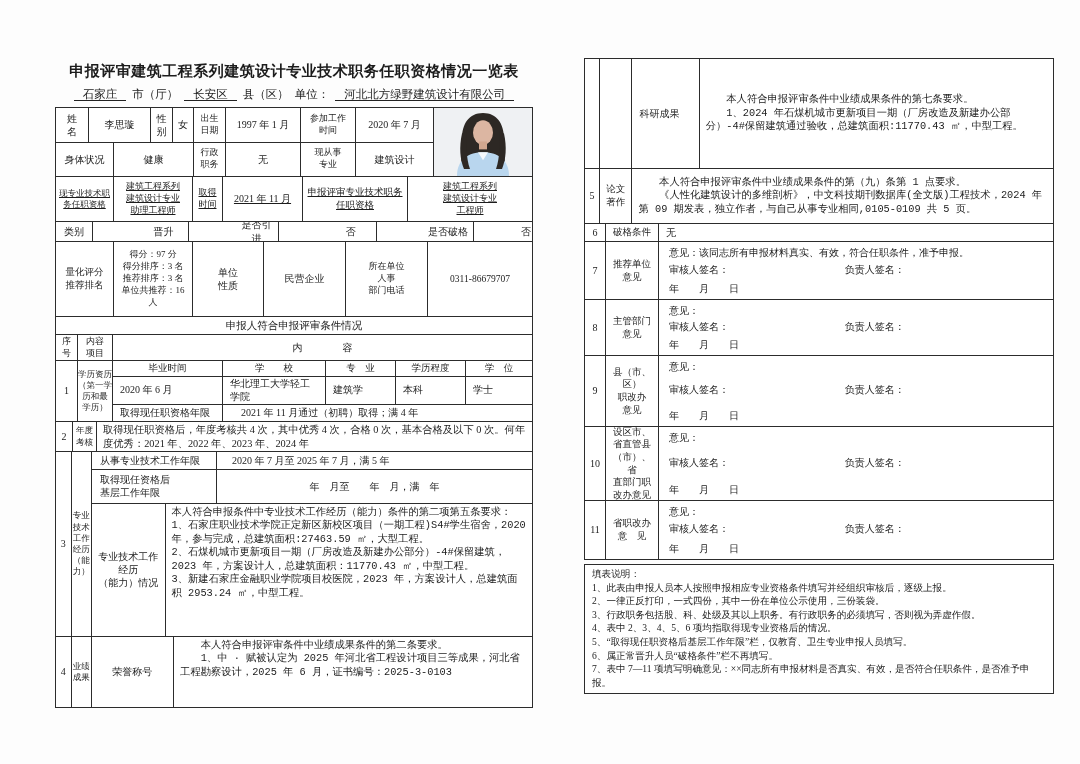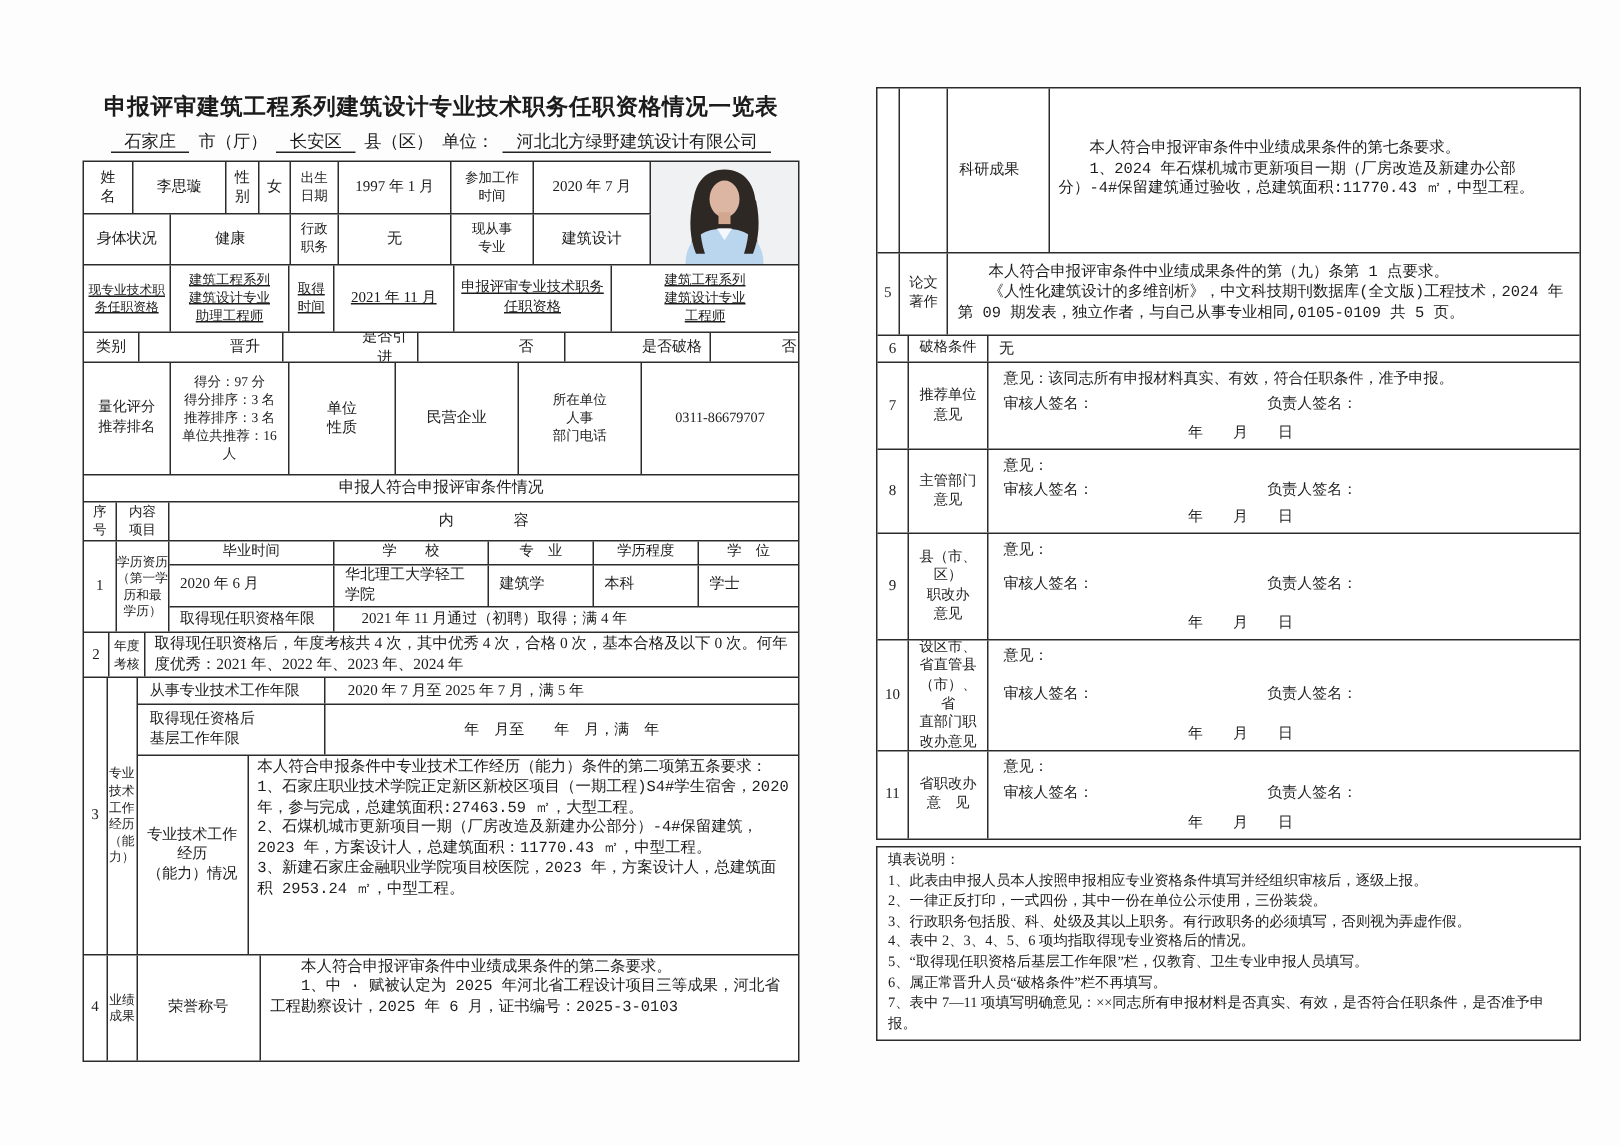--- a/index.html
+++ b/index.html
@@ -26,21 +26,21 @@
   .vs{display:flex;flex-direction:column;box-sizing:border-box;}
   .f1{flex:1 1 auto;min-width:0;}
   .item{font-size:8.5px;padding:1px 0;}
   .paras{display:block;padding:2px 6px;font-size:10.3px;line-height:1.31;font-family:Liberation Mono, monospace;}
   .paras .p{margin:0;}
   .paras .ind{text-indent:2em;}
   .opcell{display:flex;flex-direction:column;align-items:stretch;justify-content:space-between;
           text-align:left;padding:4px 10px 4px 10px;}
   .sigrow{display:flex;font-family:Liberation Mono, monospace;}
   .sigrow span:first-child{width:47%;}
-  .daterow{text-align:center;padding-right:58px;}
+  .daterow{text-align:left;padding-right:58px;}
   .photo{padding:0;background:#fff;}
   .photo svg{display:block;width:100%;height:100%;}
   .notes{border:1px solid #2c2c2c;box-sizing:border-box;margin-top:4px;
          padding:2px 7px 4px 7px;font-size:9.6px;line-height:1.42;background:#fff;}
   .notes div{margin:0;}
   .sechead{font-size:10.5px;}
 </style>
 </head>
 <body>
 

